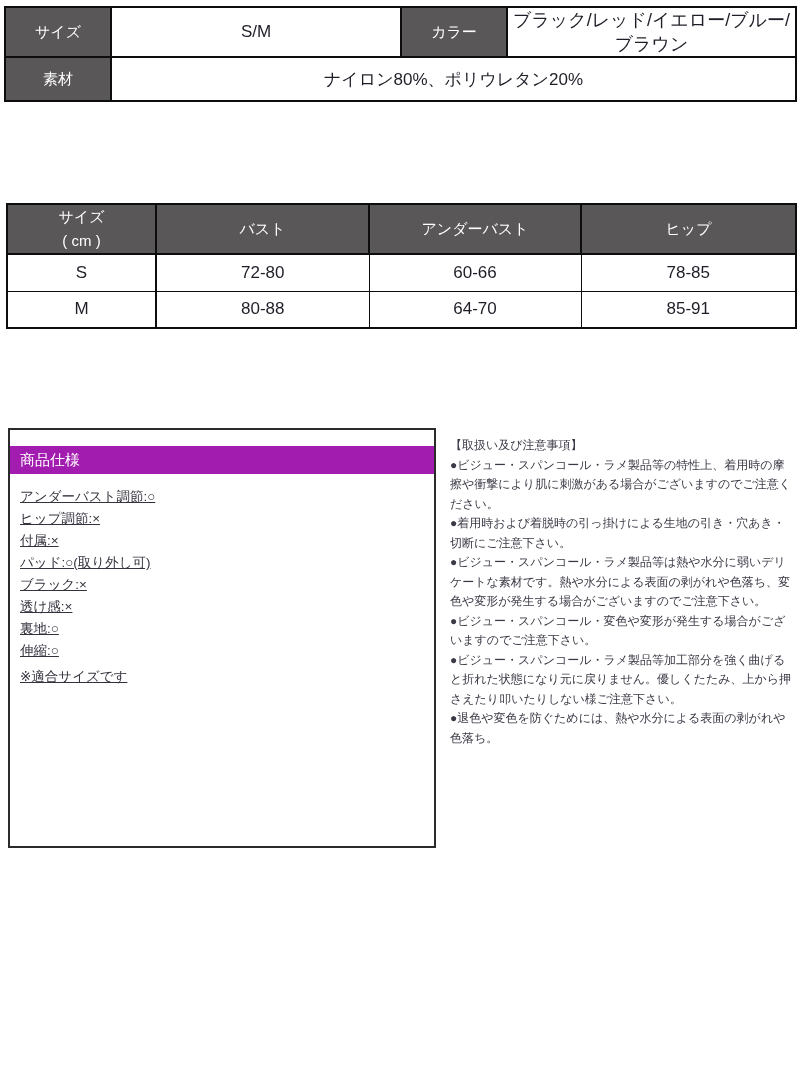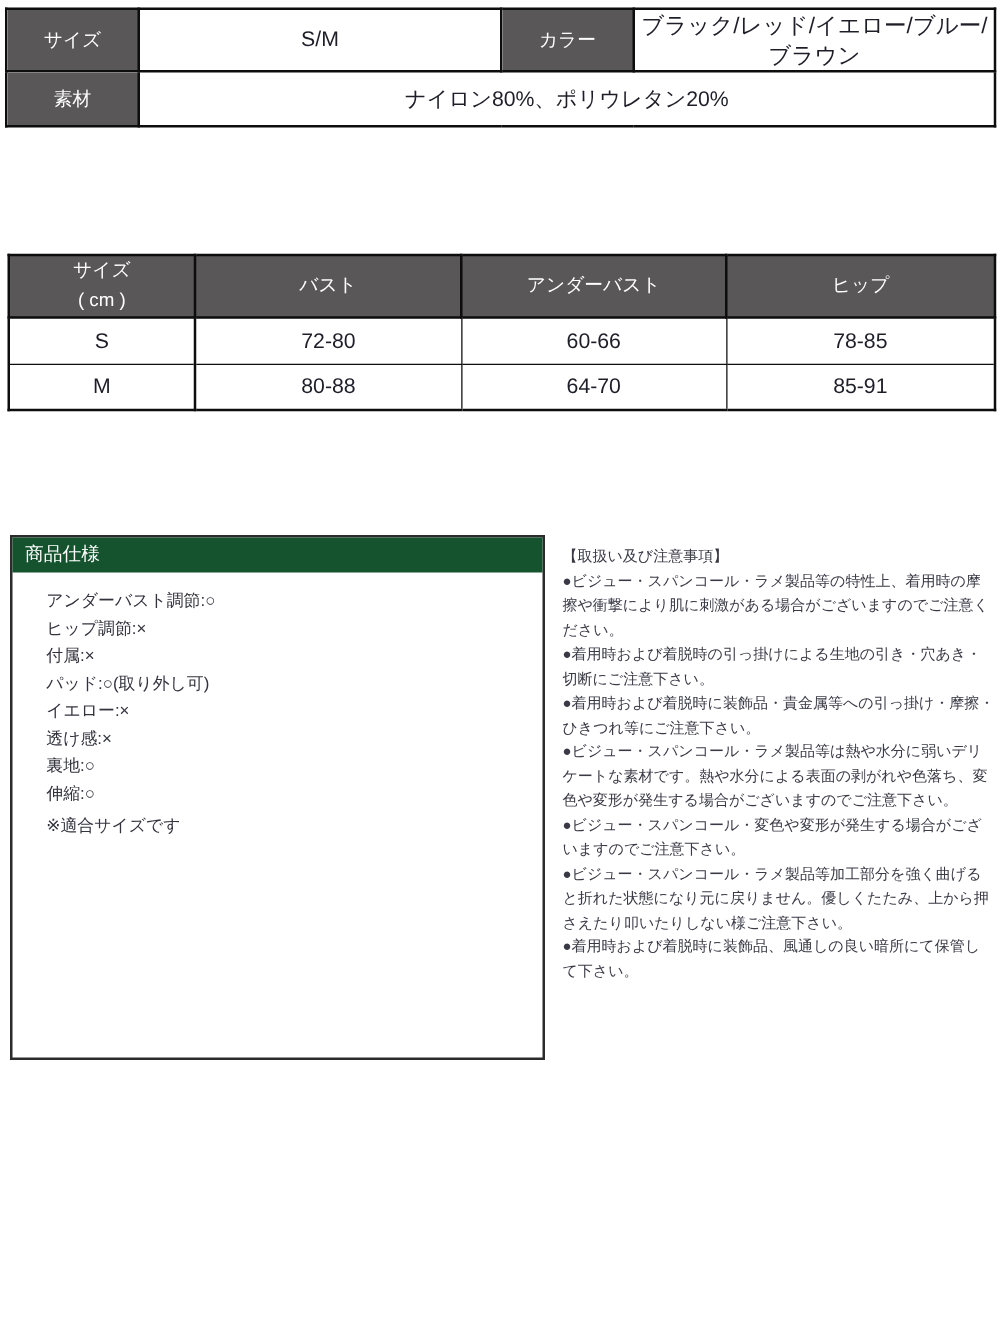--- a/index.html
+++ b/index.html
@@ -74,31 +74,33 @@
   .spec-box {
     position: absolute;
     left: 8px; top: 428px;
     width: 428px;
     height: 420px;
     border: 2px solid #2b2b2b;
     background: #ffffff;
   }
   .spec-box-header {
     height: 28px;
-    background: #14532d;
+    background: #a21caf;
     color: #ffffff;
     font-size: 15px;
     line-height: 28px;
     padding-left: 10px;
+    margin-top: 16px;
   }
   .spec-box-body {
-    padding: 12px 27px;
+    padding: 12px 10px;
     font-size: 13.5px;
     line-height: 22px;
     color: #33333e;
+    text-decoration: underline;
   }
   .spec-note { margin-top: 4px; }
 
   
   .care-notes {
     position: absolute;
     left: 450px; top: 436px;
     width: 346px;
     font-size: 12px;
     line-height: 19.5px;
@@ -166,32 +168,31 @@
     </tbody>
   </table>
 
   <div class="spec-box">
     <div class="spec-box-header">商品仕様</div>
     <div class="spec-box-body">
       <div>アンダーバスト調節:○</div>
       <div>ヒップ調節:×</div>
       <div>付属:×</div>
       <div>パッド:○(取り外し可)</div>
-      <div>イエロー:×</div>
+      <div>ブラック:×</div>
       <div>透け感:×</div>
       <div>裏地:○</div>
       <div>伸縮:○</div>
       <div class="spec-note">※適合サイズです</div>
     </div>
   </div>
 
   <div class="care-notes">
     <p>【取扱い及び注意事項】</p>
     <p>●ビジュー・スパンコール・ラメ製品等の特性上、着用時の摩擦や衝撃により肌に刺激がある場合がございますのでご注意ください。</p>
     <p>●着用時および着脱時の引っ掛けによる生地の引き・穴あき・切断にご注意下さい。</p>
-    <p>●着用時および着脱時に装飾品・貴金属等への引っ掛け・摩擦・ひきつれ等にご注意下さい。</p>
     <p>●ビジュー・スパンコール・ラメ製品等は熱や水分に弱いデリケートな素材です。熱や水分による表面の剥がれや色落ち、変色や変形が発生する場合がございますのでご注意下さい。</p>
     <p>●ビジュー・スパンコール・変色や変形が発生する場合がございますのでご注意下さい。</p>
     <p>●ビジュー・スパンコール・ラメ製品等加工部分を強く曲げると折れた状態になり元に戻りません。優しくたたみ、上から押さえたり叩いたりしない様ご注意下さい。</p>
-    <p>●着用時および着脱時に装飾品、風通しの良い暗所にて保管して下さい。</p>
+    <p>●退色や変色を防ぐためには、熱や水分による表面の剥がれや色落ち。</p>
   </div>
 
 </div>
 
 </body></html>

